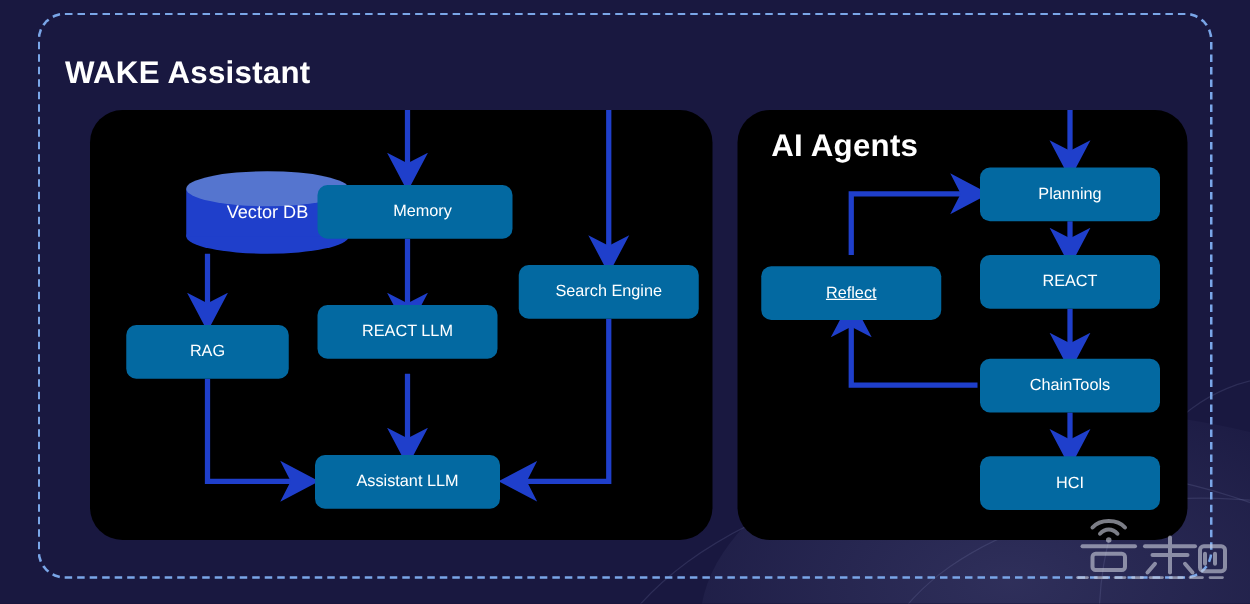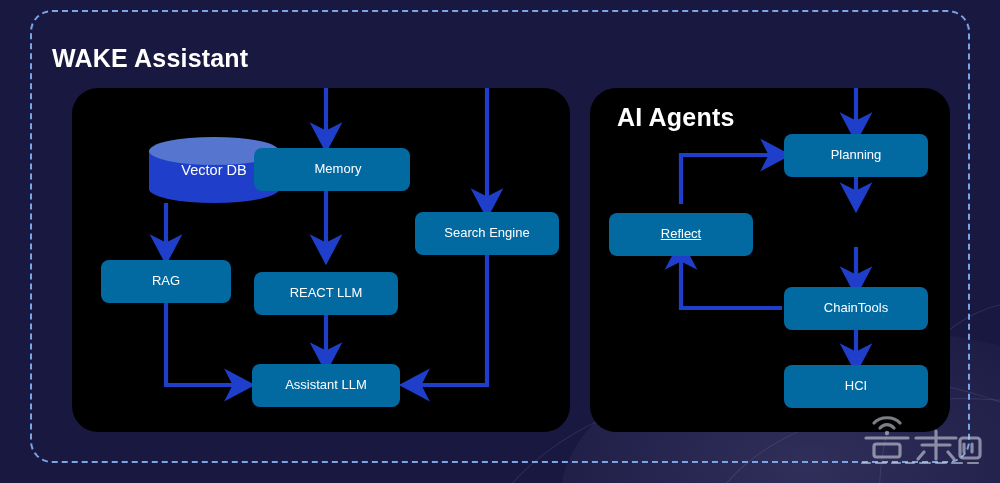--- a/index.html
+++ b/index.html
@@ -190,36 +190,39 @@
   </div>
 
   <div class="node" style="left:415px; top:212px; width:144px; height:43px;">
     <span>Search Engine</span>
   </div>
 
   <div class="node" style="left:101px; top:260px; width:130px; height:43px;">
     <span>RAG</span>
   </div>
 
-  <div class="node" style="left:254px; top:272px; width:144px; height:43px;">
+  <div class="node" style="left:254px; top:244px; width:144px; height:43px;">
     <span>REACT LLM</span>
   </div>
 
   <div class="node" style="left:252px; top:364px; width:148px; height:43px;">
     <span>Assistant LLM</span>
   </div>
 
   <div class="node" style="left:784px; top:134px; width:144px; height:43px;">
     <span>Planning</span>
   </div>
 
   <div class="node" style="left:609px; top:213px; width:144px; height:43px;text-decoration:underline;">
     <span>Reflect</span>
   </div>
 
+  <div class="node" style="left:784px; top:204px; width:144px; height:43px;">
+    <span>REACT</span>
+  </div>
 
   <div class="node" style="left:784px; top:287px; width:144px; height:43px;">
     <span>ChainTools</span>
   </div>
 
   <div class="node" style="left:784px; top:365px; width:144px; height:43px;">
     <span>HCI</span>
   </div>
 
   <div class="watermark">

